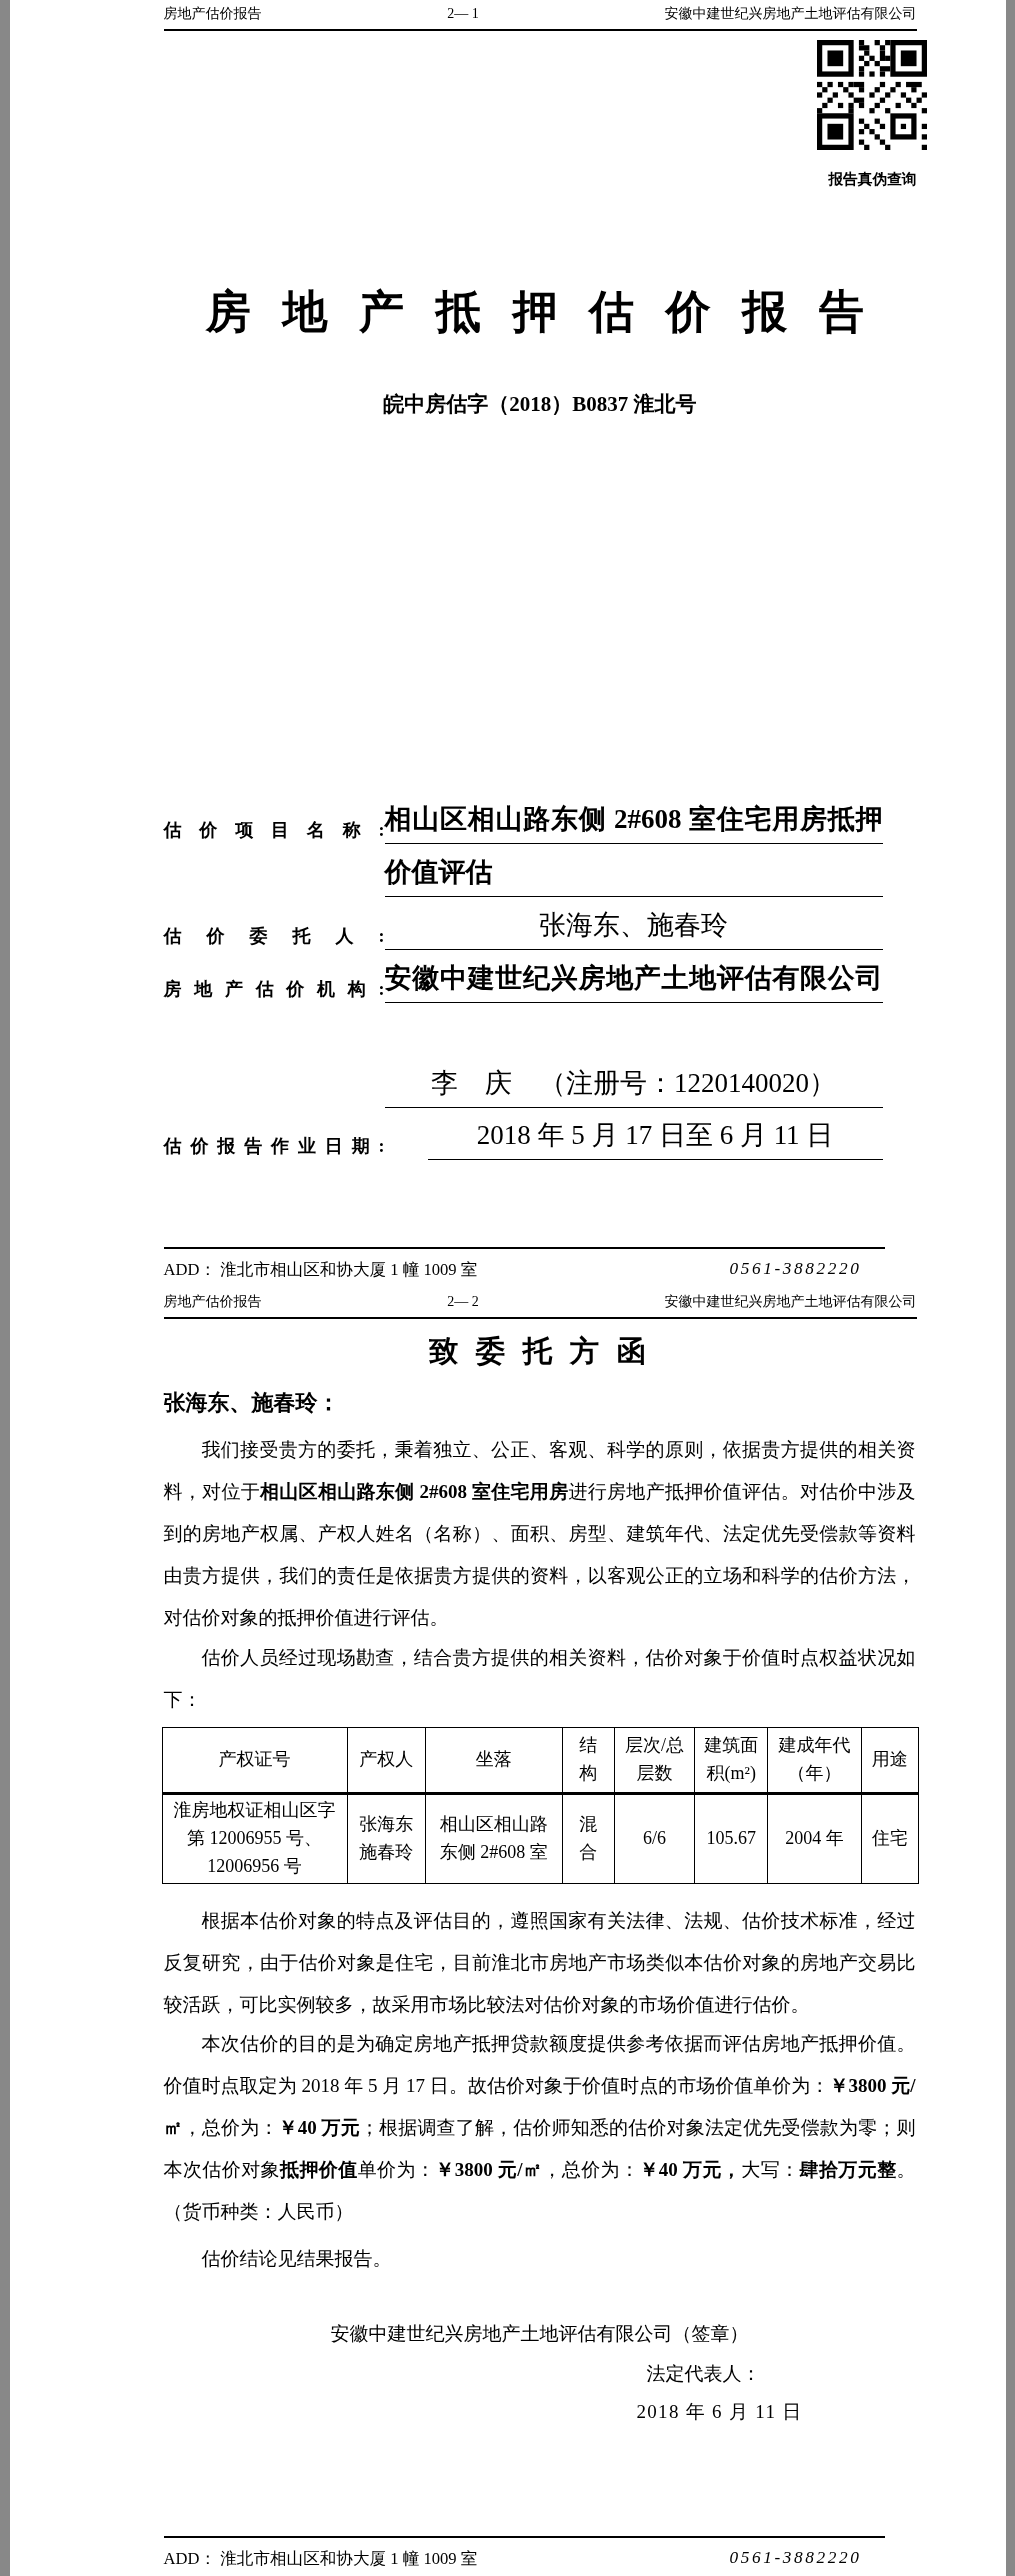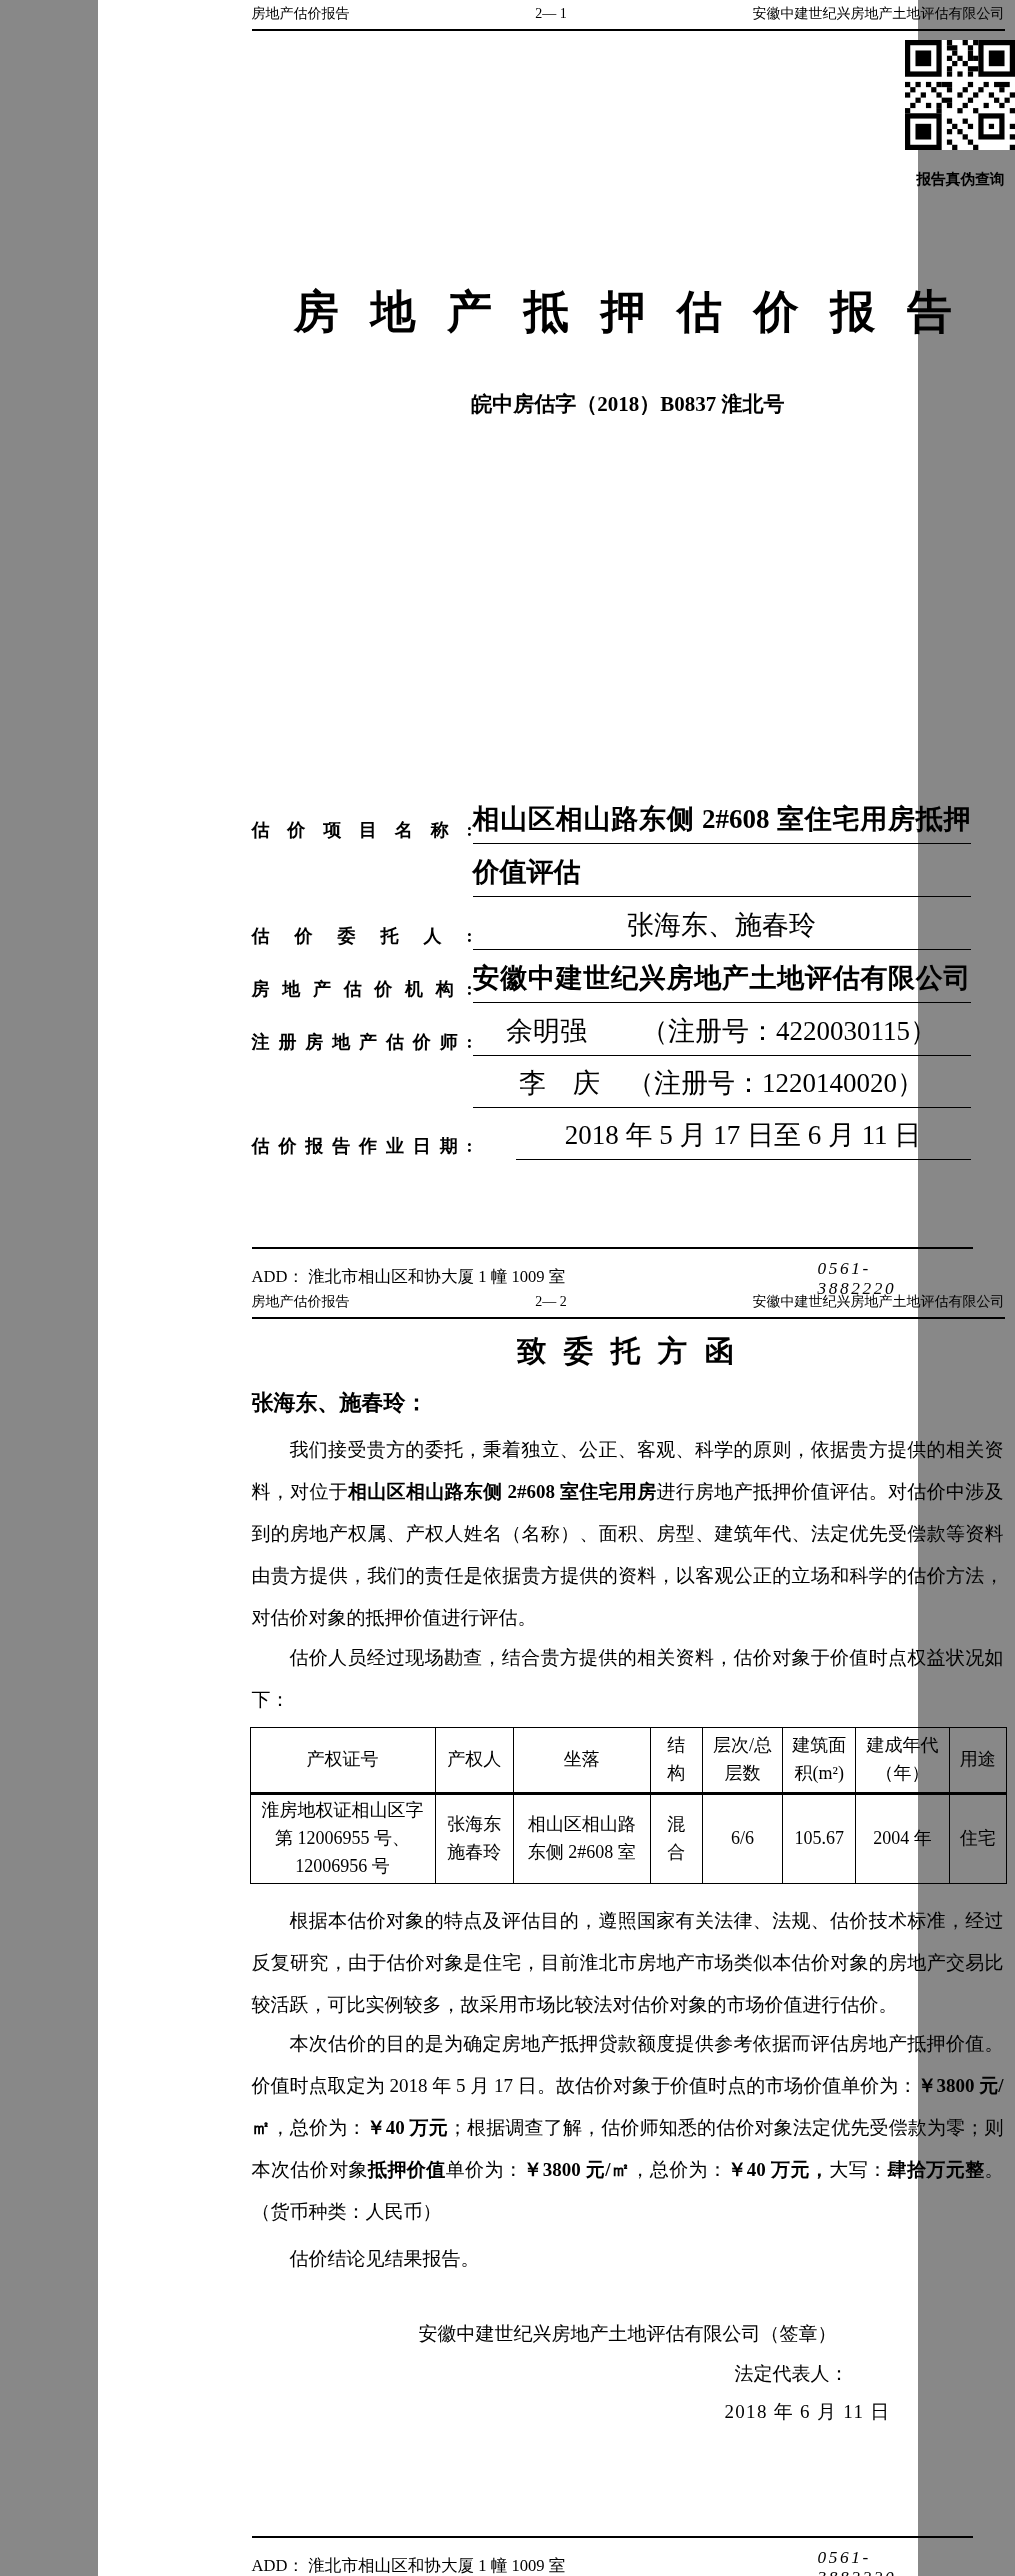--- a/index.html
+++ b/index.html
@@ -1,30 +1,30 @@
 <!DOCTYPE html>
 <html style="font-size:10.2px"><head>
 <meta charset="utf-8">
 <style>
   * { margin:0; padding:0; box-sizing:border-box; }
   html,body { background:#888; }
   #doc {
-    position:relative; width:820px; height:2576px; margin:0 auto;
+    position:relative; width:996px; height:2576px; margin:0 auto;
     background:#ffffff; color:#000000;
     font-family:"Liberation Serif","DejaVu Serif",serif;
   }
   .abs { position:absolute; }
 
   
   .runhead { left:154px; width:753px; display:flex; justify-content:space-between;
              font-size:14px; line-height:16.6px; }
   .rule { left:154px; height:1.9px; background:#000; }
   .rule-w { width:753px; }
   .rule-f { width:721px; }
-  .runfoot-addr { left:154px; font-size:16.6px;margin-top:7px; }
+  .runfoot-addr { left:154px; font-size:16.6px; }
   .runfoot-tel  { left:720px; font-size:17.3px; letter-spacing:2.6px;font-style:italic; }
 
   
   #qr { left:807px; top:40px; }
   #qr-caption { left:704px; top:170px; width:203px; text-align:right;
                 font-size:14.7px; font-weight:bold; }
   #main-title { left:154px; top:282px; width:753px; text-align:center;
                 font-size:45px; font-weight:bold; letter-spacing:10.2px; white-space:nowrap; }
   #doc-number { left:154px; top:390px; width:753px; text-align:center;
                 font-size:21px; font-weight:bold; }
@@ -176,24 +176,20 @@
     <span class="fval left">价值评估</span>
   </div>
   <div class="abs frow" style="top:912px;">
     <span class="flabel">估价委托人:</span>
     <span class="fval center">张海东、施春玲</span>
   </div>
   <div class="abs frow" style="top:965px;">
     <span class="flabel">房地产估价机构:</span>
     <span class="fval just">安徽中建世纪兴房地产土地评估有限公司</span>
   </div>
-  <div class="abs frow" style="top:1018px;">
-    <span class="flabel">注册房地产估价师:</span>
-    <span class="fval center">余明强　　（注册号：4220030115）</span>
-  </div>
   <div class="abs frow" style="top:1070px;">
     <span class="flabel"></span>
     <span class="fval center">李　庆　（注册号：1220140020）</span>
   </div>
   <div class="abs frow" style="top:1122px;gap:43px;">
     <span class="flabel">估价报告作业日期:</span>
     <span class="fval center">2018 年 5 月 17 日至 6 月 11 日</span>
   </div>
 
   <div class="abs rule rule-f" style="top:1247px;"></div>

